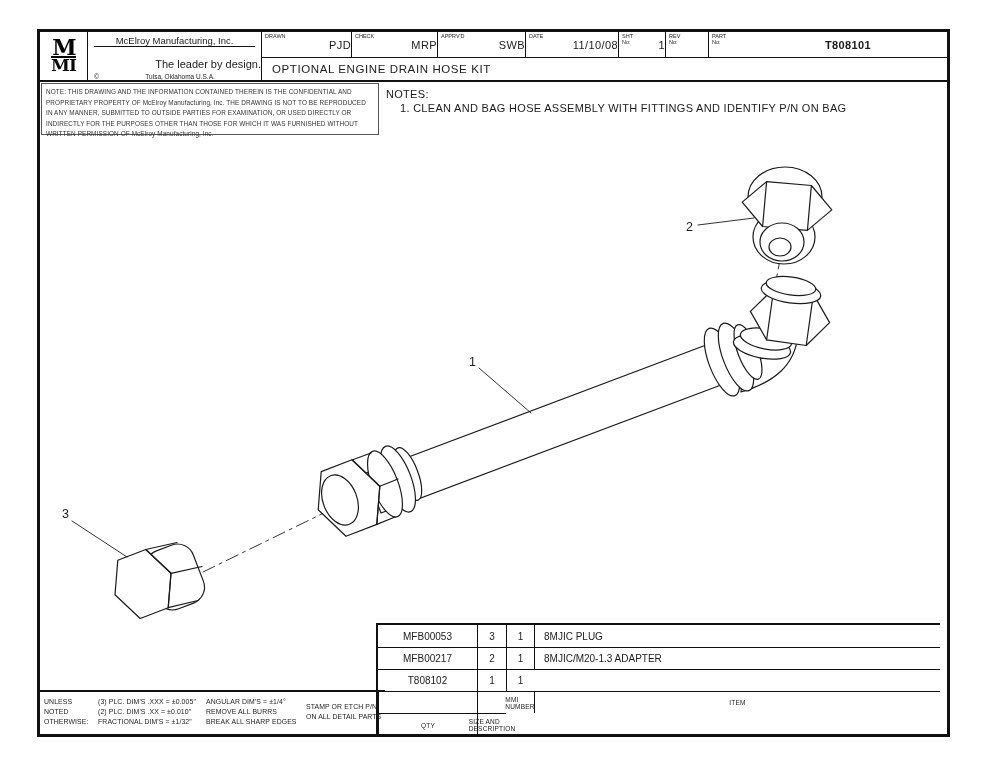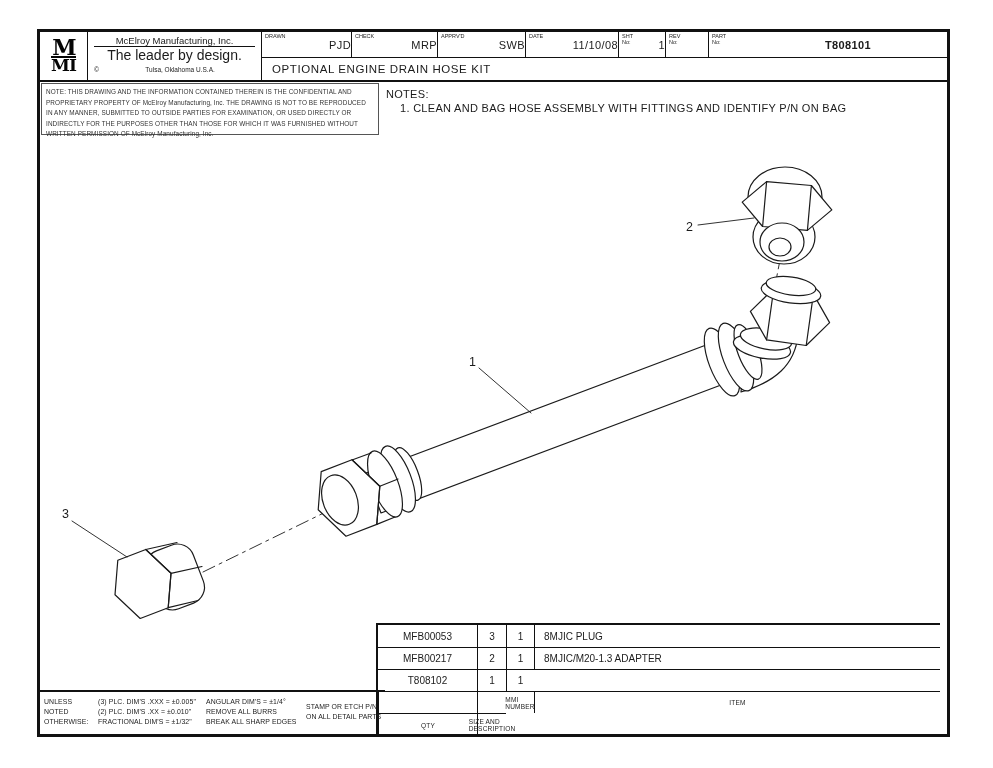--- a/index.html
+++ b/index.html
@@ -12,21 +12,21 @@
       grid-template-columns:48px 174px 90px 86px 88px 93px 47px 43px 1fr;
       grid-template-rows:25px 23px;border-bottom:2px solid #111;}
   .tb>div{position:relative;}
   .cell-r{border-right:1.5px solid #111;}
   .tb-logo{grid-row:1/3;display:flex;flex-direction:column;align-items:center;justify-content:center;
            font-family:"DejaVu Serif",serif;font-weight:bold;color:#050505;}
   .tb-logo .m1{font-size:22px;line-height:17px;letter-spacing:-2px;}
   .tb-logo .m2{font-size:17px;line-height:15px;letter-spacing:-1px;border-top:2px solid #050505;}
   .tb-co{grid-row:1/3;padding-top:3px;}
   .co-name{font-size:9.5px;text-align:center;border-bottom:1.2px solid #111;margin:0 6px;padding-bottom:0;}
-  .co-tag{font-size:14px;text-align:center;margin-top:0;}
+  .co-tag{font-size:11px;text-align:right;margin-top:11px;}
   .co-loc{font-size:6.5px;text-align:center;margin-top:3px;}
   .co-loc .cr{float:left;margin-left:6px;font-size:7px;}
   .fld .lbl{position:absolute;top:1px;left:3px;font-size:5.5px;line-height:6px;white-space:pre-line;color:#222;}
   .fld .val{display:block;text-align:right;padding-top:7px;font-size:11px;letter-spacing:.4px;}
   .fld-part .val{text-align:center;padding-left:40px;font-weight:bold;}
   .tb-title{grid-column:3/10;grid-row:2;border-top:1.5px solid #111;
             font-size:11.5px;letter-spacing:.6px;line-height:22px;padding-left:10px;}
   
   .conf{position:absolute;left:41px;top:83px;width:328px;height:47px;border:1px solid #555;
         padding:3px 4px 0 4px;font-size:6.4px;line-height:10.6px;color:#333;letter-spacing:.1px;}

